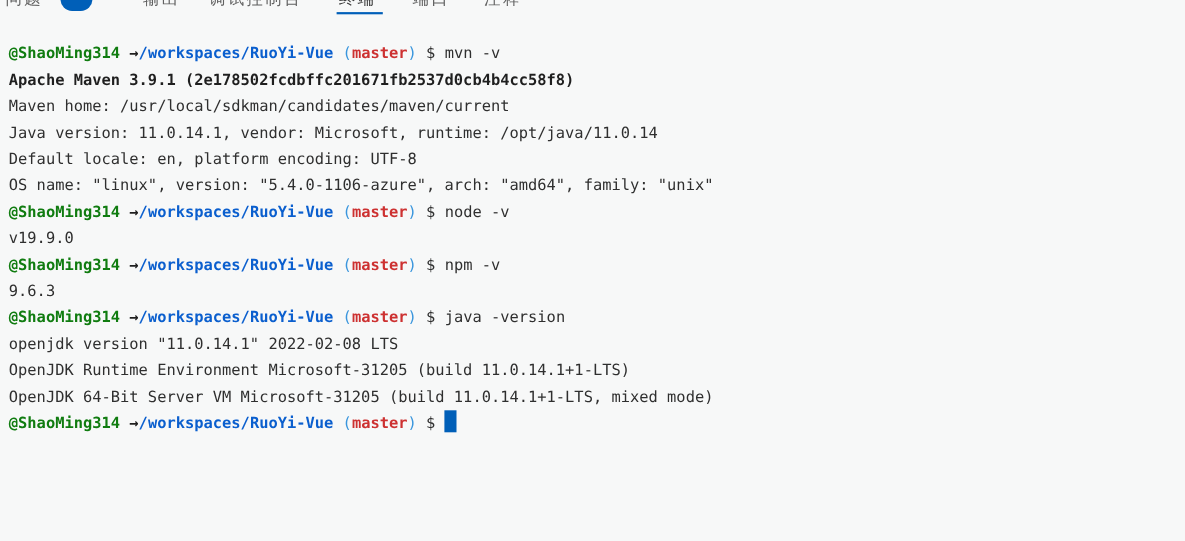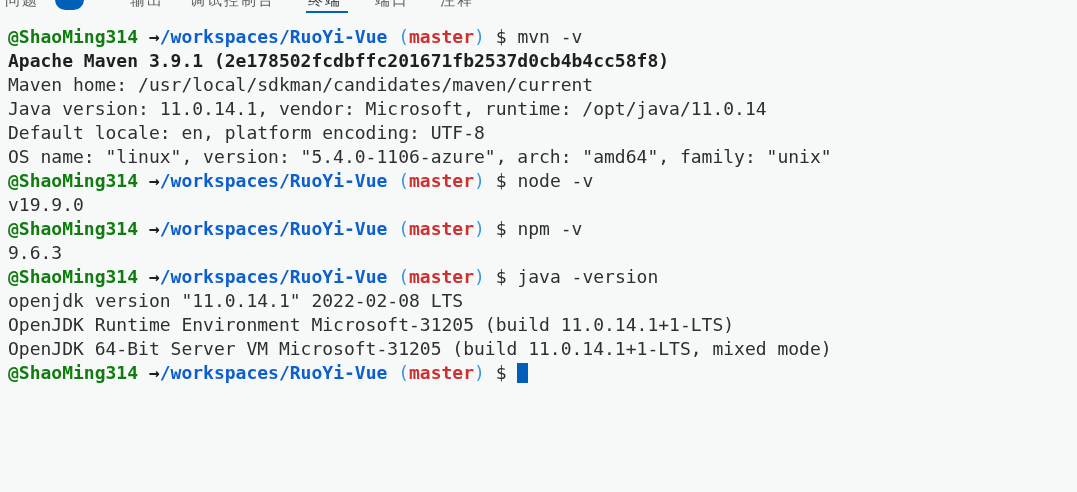--- a/index.html
+++ b/index.html
@@ -43,23 +43,23 @@
     left: 306px;
     top: 11px;
     width: 42px;
     height: 2px;
     background: #005fb8;
   }
 
   
   .terminal {
     padding: 4px 8px 0 8px;
-    margin-top: 7px;
+    margin-top: 19px;
     font-family: "DejaVu Sans Mono", "Liberation Mono", monospace;
-    font-size: 18px;
+    font-size: 14px;
     line-height: 24px;
     color: #2f2f2f;
     white-space: pre;
   }
   .tline { height: 24px; }
   .fg    { color: #2f2f2f; }
   .fg-b  { color: #1f1f1f; font-weight: bold; }
   .green-b { color: #107c10; font-weight: bold; }
   .blue-b  { color: #0b5fce; font-weight: bold; }
   .cyan    { color: #3a96dd; }

